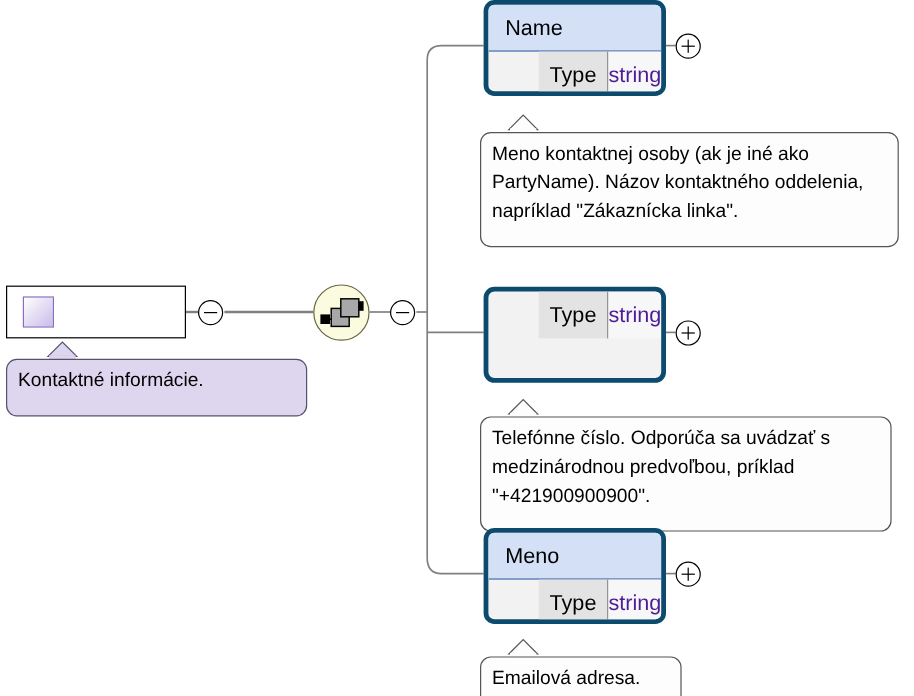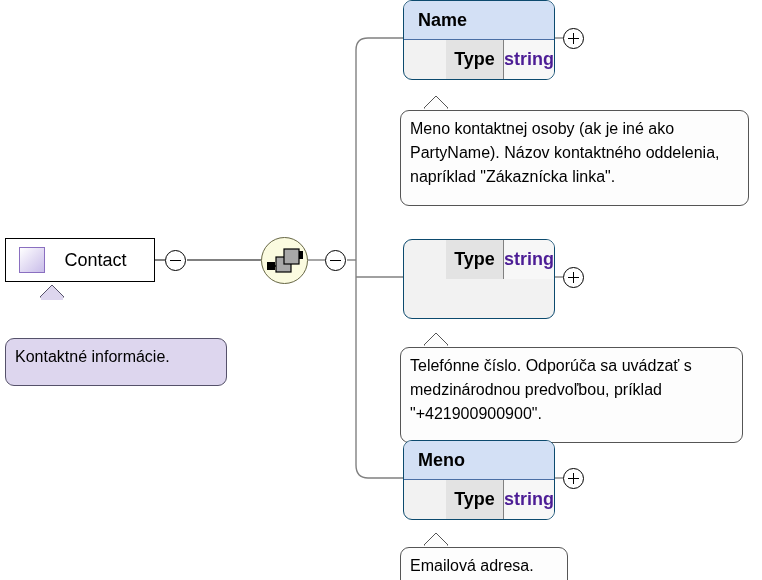--- a/index.html
+++ b/index.html
@@ -51,25 +51,24 @@
     color: #000000;
     padding-right: 8px;
     line-height: 1;
   }
 
   
   .elem-box {
     width: 152px;
     height: 80px;
     box-sizing: border-box;
-    border: 1px solid #0c4a6e;
+    border: 4px solid #0c4a6e;
     border-radius: 9px;
     background: #f2f2f2;
     overflow: hidden;
-    font-weight: bold;
   }
   .elem-name {
     height: 39px;
     background: #d3e0f5;
     border-bottom: 1px solid #4a6fa5;
     box-sizing: border-box;
     display: flex;
     align-items: center;
     padding-left: 14px;
     font-size: 18px;
@@ -194,26 +193,25 @@
   <path d="M424,545 L436,533 L448,545 Z" fill="#fdfdfd" stroke="#555555" stroke-width="1"></path>
 
   <rect x="41" y="296" width="22" height="4" fill="#ddd6ee"></rect>
   <rect x="425" y="107" width="22" height="4" fill="#fdfdfd"></rect>
   <rect x="425" y="344" width="22" height="4" fill="#fdfdfd"></rect>
   <rect x="425" y="544" width="22" height="4" fill="#fdfdfd"></rect>
 </svg>
 
 <div class="abs root-box">
   <div class="root-icon"></div>
-  <div class="root-label">Contact</div>
 </div>
 
 <div class="abs toggle" style="left:165px; top:250px;"></div>
 
-<div class="abs callout lavender" style="left:5px; top:299px; width:222px;margin-top:39px;">Kontaktné informácie.</div>
+<div class="abs callout lavender" style="left:5px; top:299px; width:251px;">Kontaktné informácie.</div>
 
 <div class="abs seq-circle">
   <svg width="45" height="45" viewBox="0 0 45 45">
     <line x1="9" y1="28" x2="16" y2="28" stroke="#000000" stroke-width="1.5"></line>
     <line x1="30" y1="17" x2="37" y2="17" stroke="#000000" stroke-width="1.5"></line>
     <rect x="5" y="24" width="8" height="8" fill="#000000"></rect>
     <rect x="33" y="13" width="8" height="8" fill="#000000"></rect>
     <rect x="14" y="19" width="15" height="15" fill="#a8a8a8" stroke="#000000" stroke-width="1.2"></rect>
     <rect x="22" y="11" width="15" height="15" fill="#a8a8a8" stroke="#000000" stroke-width="1.2"></rect>
   </svg>

